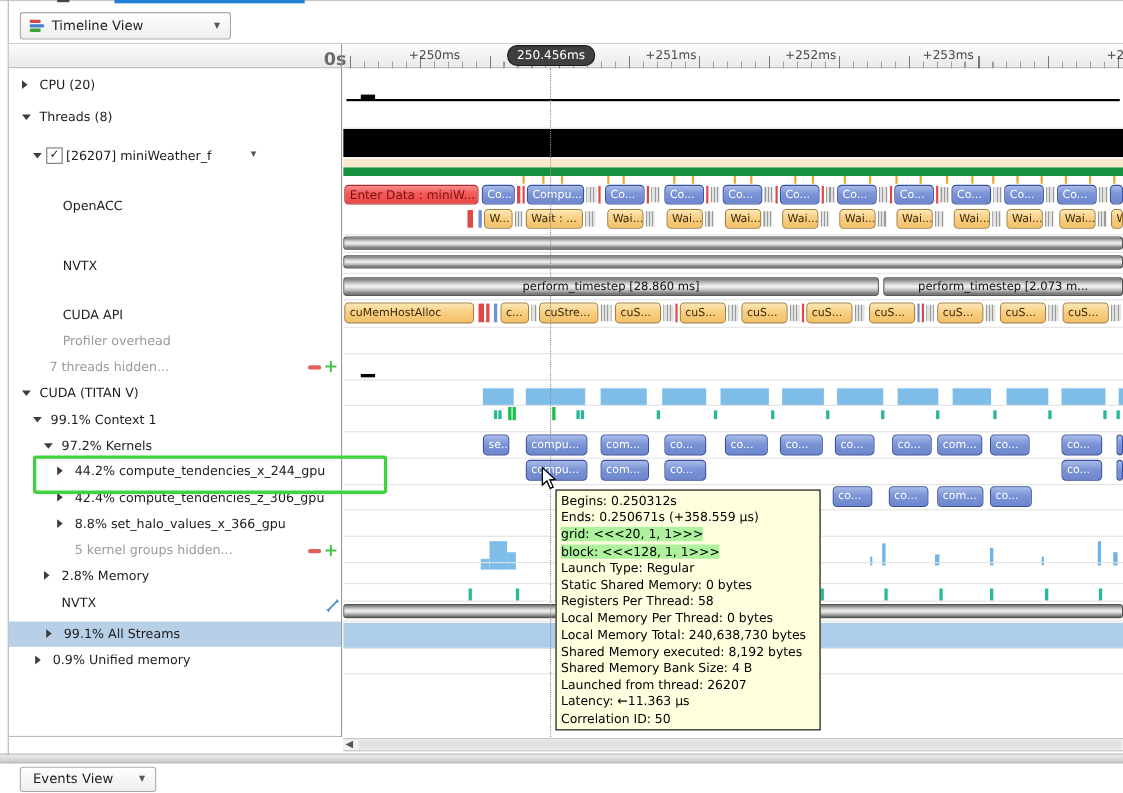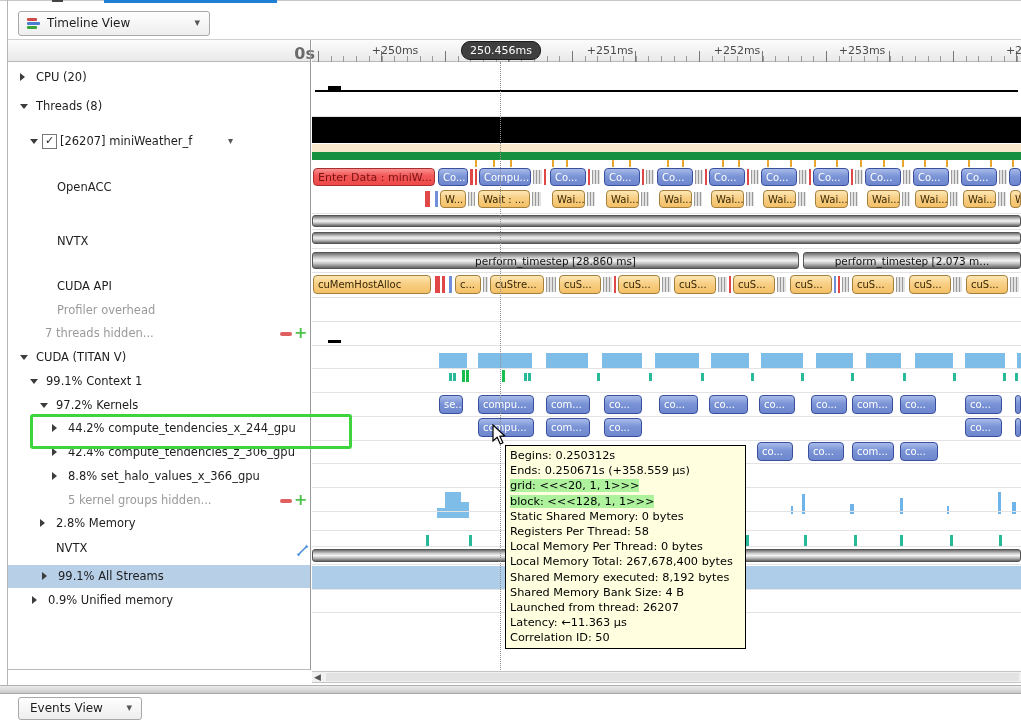--- a/index.html
+++ b/index.html
@@ -432,24 +432,25 @@
 
   <div class="dotline" id="dotline" style="left: 500px;"></div>
 
   <div class="selbox" id="selbox" style="left: 30px; top: 414px; width: 316px; height: 29px;"></div>
 
   <div id="tooltip">
   <div class="tl">Begins: 0.250312s</div>
       <div class="tl">Ends: 0.250671s (+358.559 µs)</div>
       <div class="tl"><span class="hl">grid:  &lt;&lt;&lt;20, 1, 1&gt;&gt;&gt;</span></div>
       <div class="tl"><span class="hl">block: &lt;&lt;&lt;128, 1, 1&gt;&gt;&gt;</span></div>
+      <div class="tl">Launch Type: Regular</div>
       <div class="tl">Static Shared Memory: 0 bytes</div>
       <div class="tl">Registers Per Thread: 58</div>
       <div class="tl">Local Memory Per Thread: 0 bytes</div>
-      <div class="tl">Local Memory Total: 267,678,400 bytes</div>
+      <div class="tl">Local Memory Total: 240,638,730 bytes</div>
       <div class="tl">Shared Memory executed: 8,192 bytes</div>
       <div class="tl">Shared Memory Bank Size: 4 B</div>
       <div class="tl">Launched from thread: 26207</div>
       <div class="tl">Latency: ←11.363 µs</div>
       <div class="tl">Correlation ID: 50</div>
     </div>
 
   <svg id="cursor" width="16" height="22" viewBox="0 0 16 22">
     <path d="M1,1 L1,17 L5.2,13.2 L8.2,20 L10.9,18.8 L7.9,12.2 L12.6,11.8 Z" fill="#fff" stroke="#000" stroke-width="1.2"></path>
   </svg>

